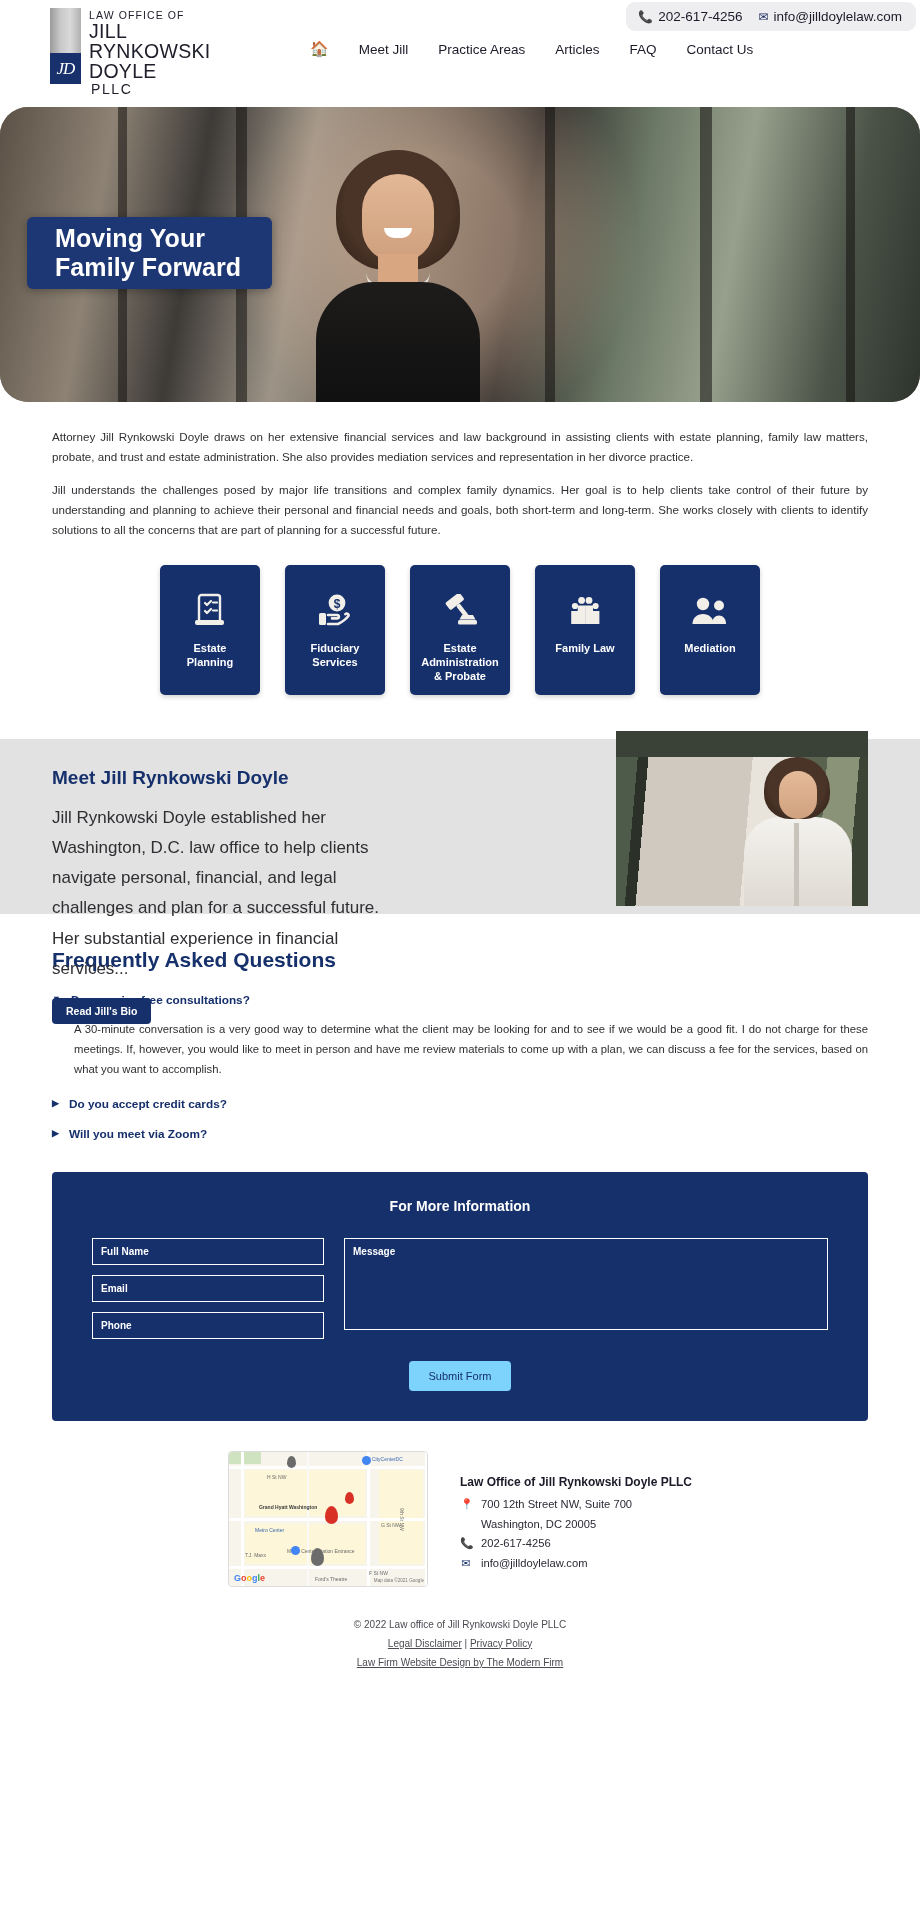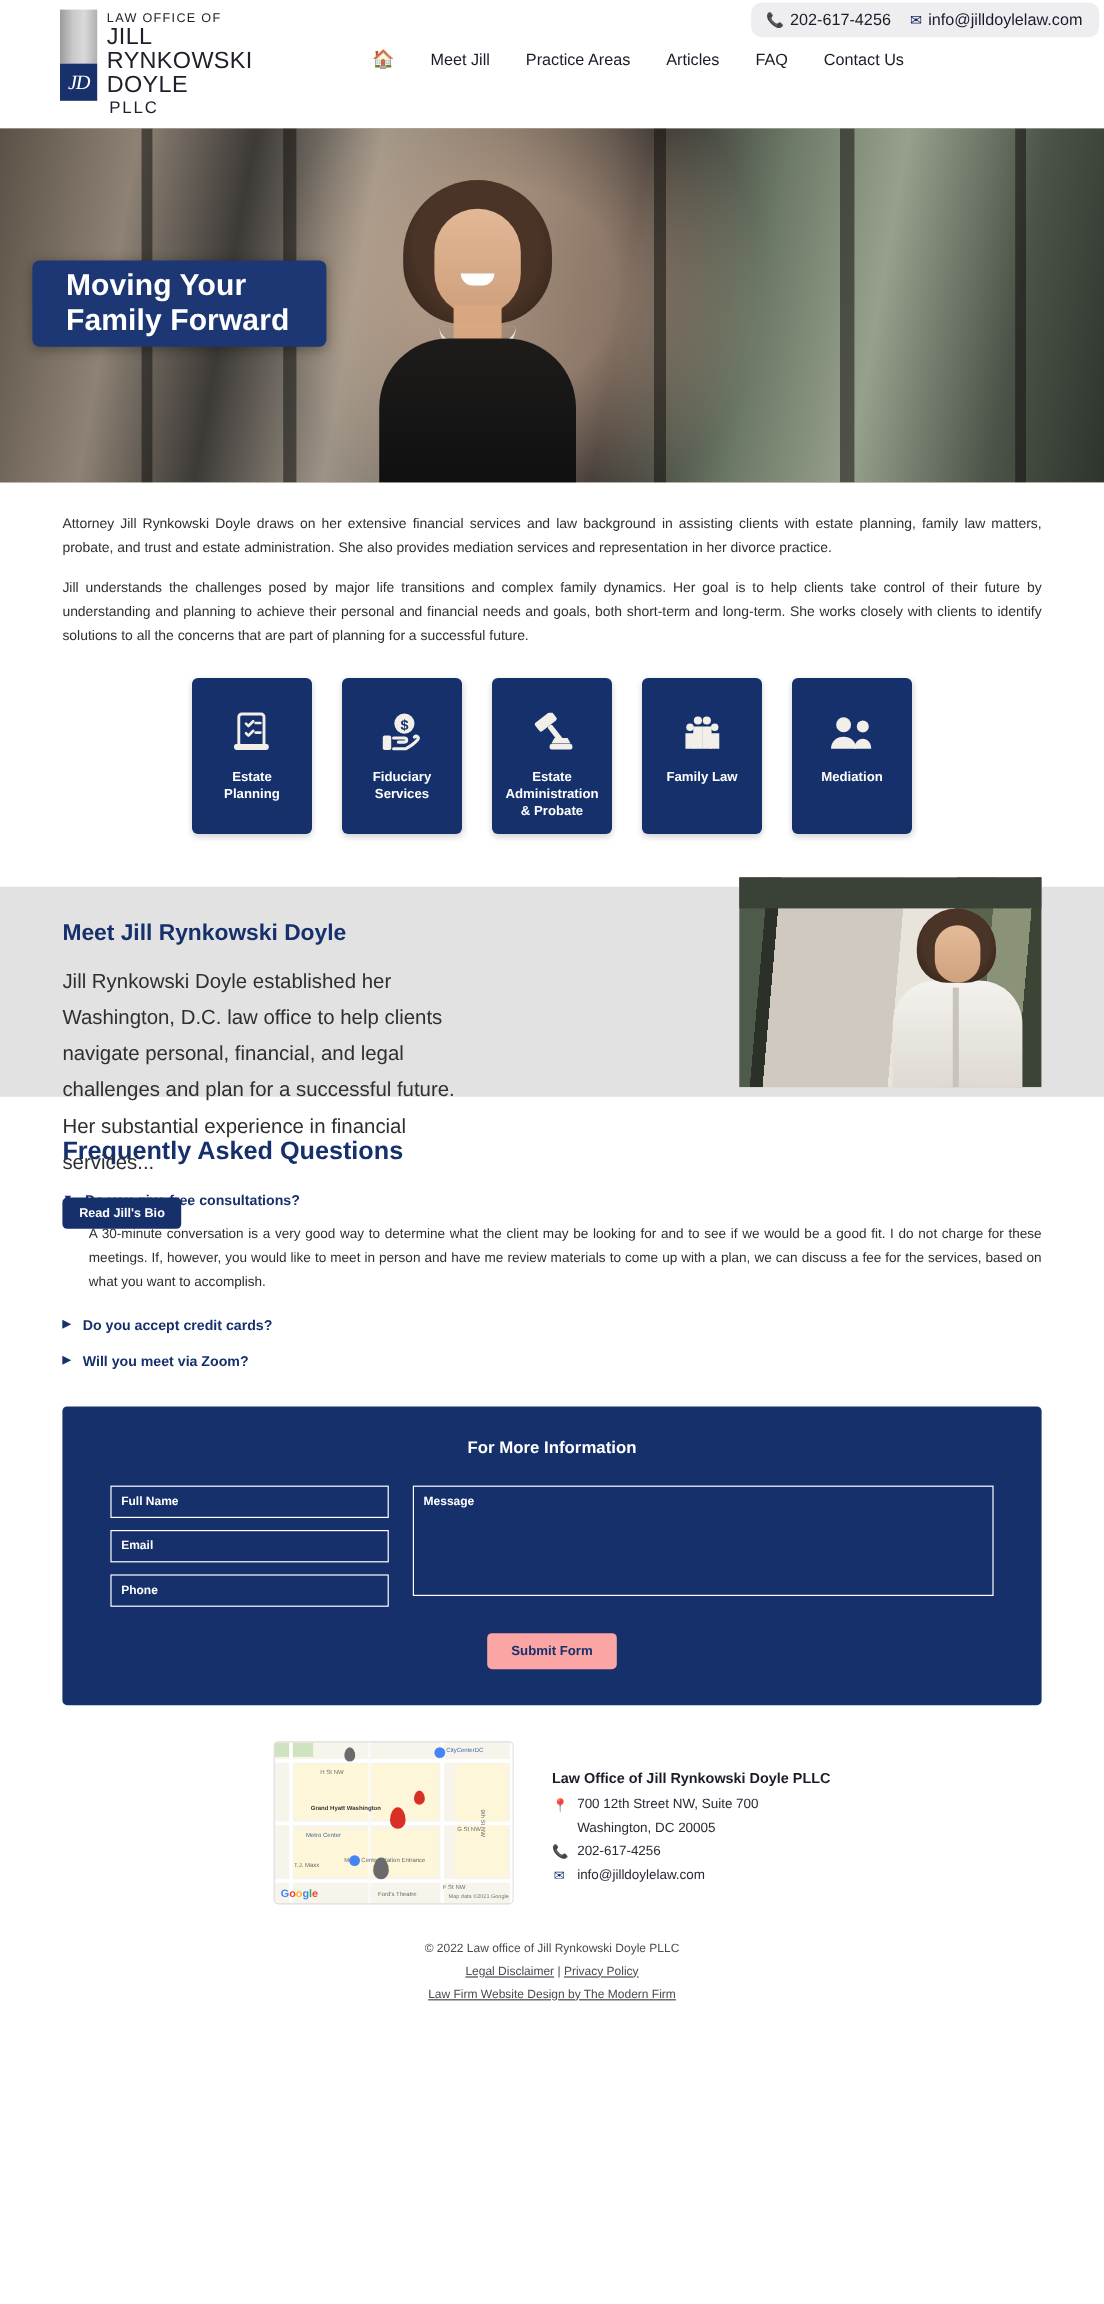--- a/index.html
+++ b/index.html
@@ -61,20 +61,21 @@
   }
   .nav .home-icon { color: #18306b; font-size: 15px; }
   .nav a { color: #1b1b2a; text-decoration: none; }
 
   
   .hero {
     position: relative;
     height: 295px;
     overflow: hidden;
     background: #7c7163;
+    border-radius: 28px;
   }
   .hero-bg {
     position: absolute; inset: 0;
     background:
       radial-gradient(circle at 47% 45%, rgba(210,175,150,0.55) 0 16%, rgba(0,0,0,0) 40%),
       linear-gradient(100deg,#5b5146 0%, #8d8274 12%, #3d3a37 22%, #9d9487 33%,
         #6f675c 44%, #2f2c2a 56%, #6d7a67 68%, #97a08c 78%, #4b5348 90%, #2e342c 100%);
     filter: blur(0.3px);
   }
   .hero-bars { position: absolute; inset: 0; }
@@ -251,22 +252,22 @@
   .fld {
     background: transparent; border: 1px solid #ffffff;
     color: #fff; font-size: 10px; font-weight: 600;
     padding: 7px 8px; width: 100%;
     font-family: "Liberation Sans", sans-serif;
   }
   .fld::placeholder { color: #ffffff; opacity: 1; }
   textarea.fld { height: 92px; resize: none; }
   .submit-row { display: flex; justify-content: center; margin-top: 22px; }
   .btn-submit {
-    background: #fca5a5; color: #16306c;
-    font-size: 11px; font-weight: 700;
+    background: #7dd3fc; color: #16306c;
+    font-size: 11px; font-weight: 400;
     border: none; border-radius: 4px;
     padding: 9px 20px; cursor: pointer;
   }
 
   
   .lower {
     background: #eceef1;
     position: absolute; left: 0; right: 0; top: 1178px; bottom: 0;
     z-index: -1;
   }

